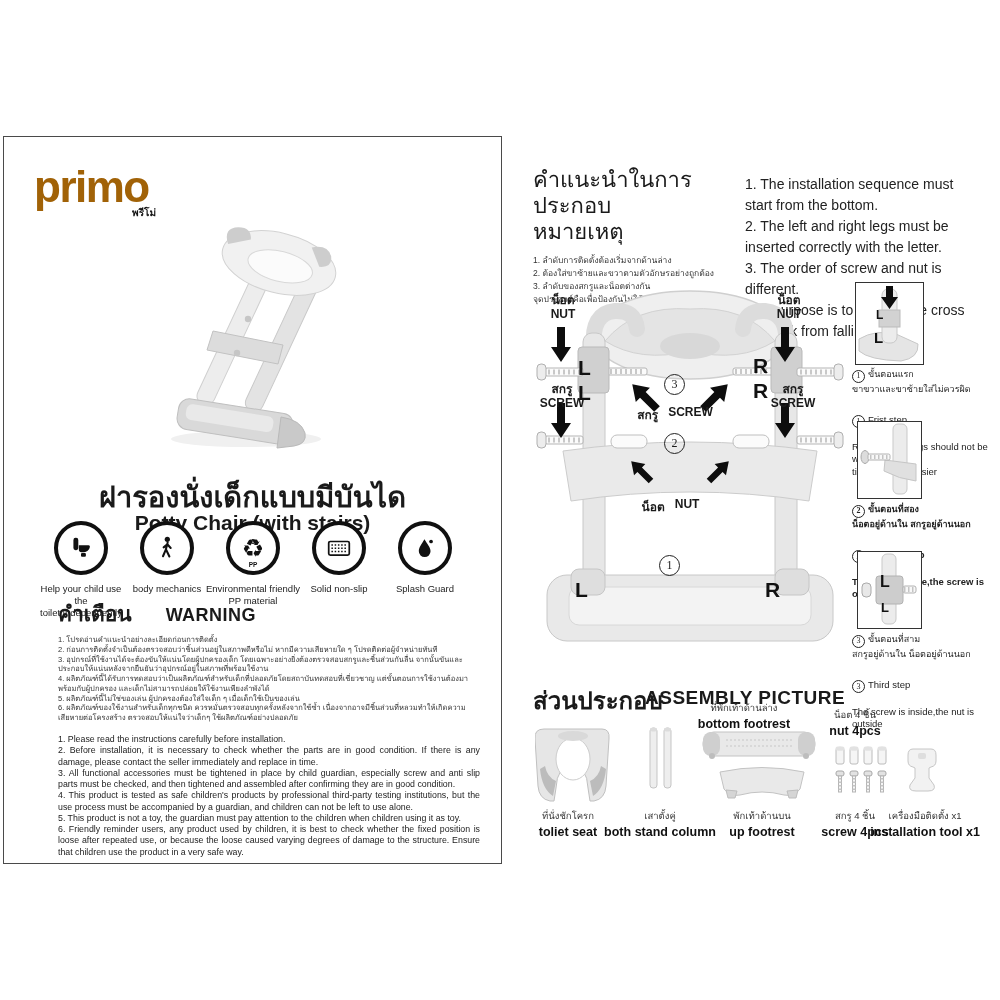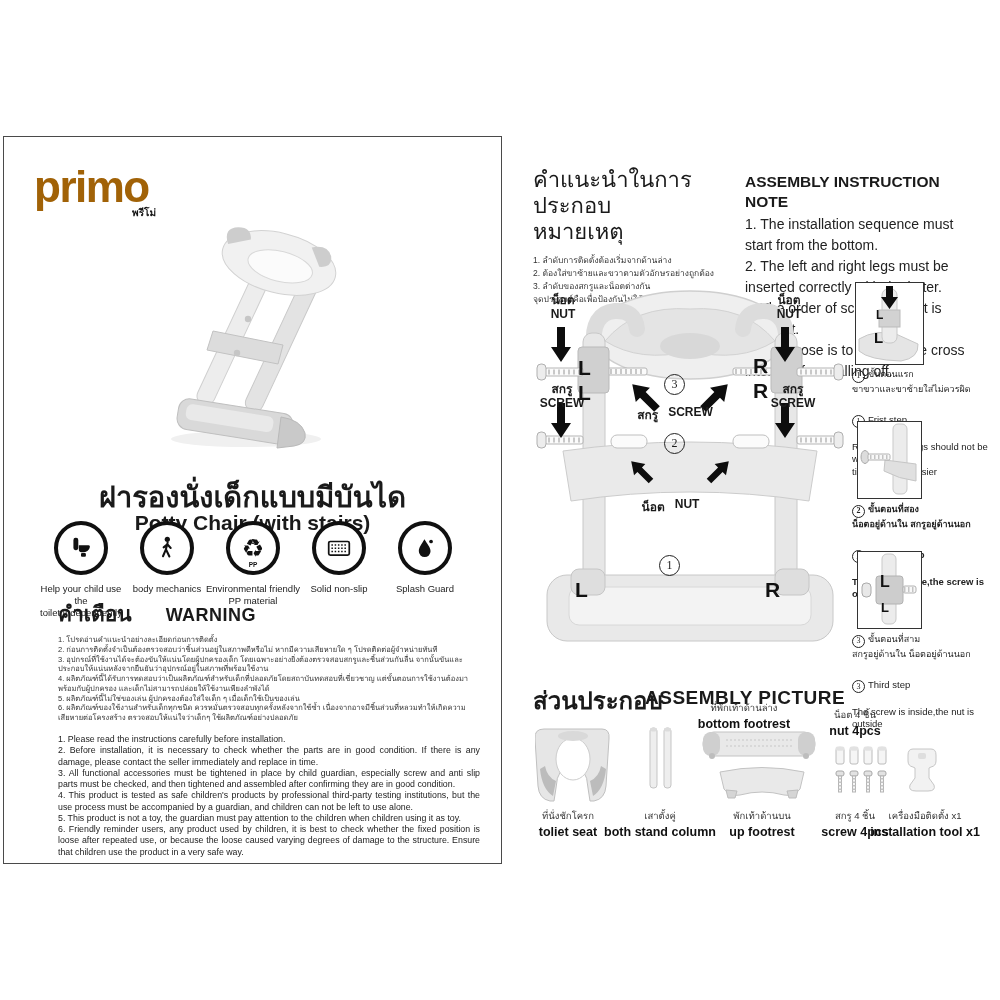--- a/index.html
+++ b/index.html
@@ -186,24 +186,20 @@
     </div>
     <div class="note-items-th">
       <div>1. ลำดับการติดตั้งต้องเริ่มจากด้านล่าง</div>
       <div>2. ต้องใส่ขาซ้ายและขวาตามตัวอักษรอย่างถูกต้อง</div>
       <div>3. ลำดับของสกรูและน็อตต่างกัน</div>
       <div>จุดประสงค์คือเพื่อป้องกันไม่ให้ตัวล็อคไขว้หลุดออก</div>
     </div>
   </div>
 
   <div class="note-en">
-    <div class="note-en-h">
-      <div>ASSEMBLY INSTRUCTION</div>
-      <div>NOTE</div>
-    </div>
     <div class="note-items-en">
       <div>1. The installation sequence must start from the bottom.</div>
       <div>2. The left and right legs must be inserted correctly with the letter.</div>
       <div>3. The order of screw and nut is different.</div>
       <div>The purpose is to prevent the cross interlock from falling off.</div>
     </div>
   </div>
 
   <svg class="abs" style="left:535px; top:283px;" width="310" height="372" viewBox="0 0 310 372">
 

